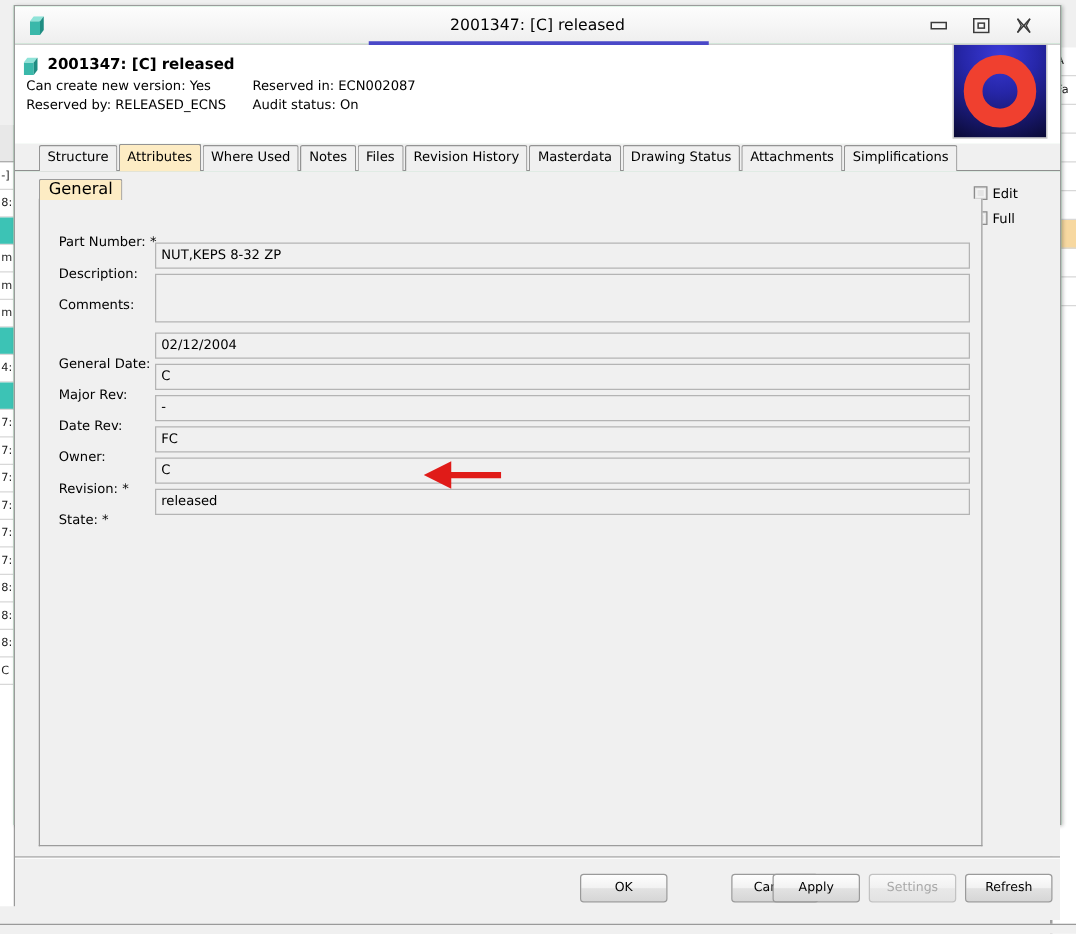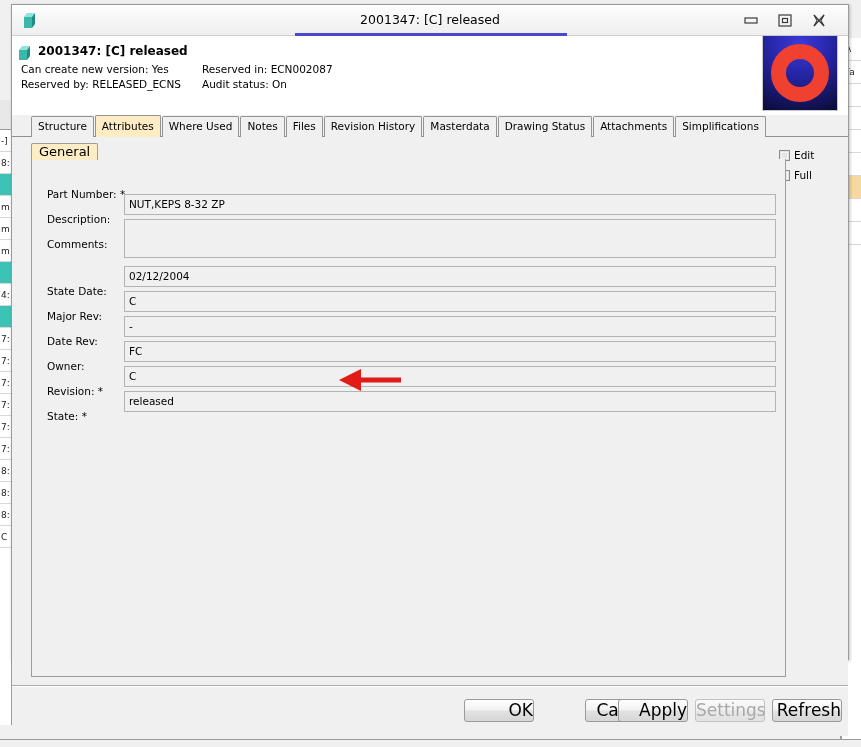--- a/index.html
+++ b/index.html
@@ -262,22 +262,22 @@
     background: #f0f0f0;
     border-top: 1px solid #a9a9a9;
     box-shadow: inset 0 1px 0 #ffffff;
   }
   .dlgbtn {
     position: absolute; top: 13px;
     width: 70px; height: 23px;
     background: linear-gradient(to bottom, #fefefe 0%, #f2f2f2 48%, #e2e2e2 52%, #d6d6d6 100%);
     border: 1px solid #9a9a9a;
     border-radius: 3px;
-    font-size: 17px; color: #000;
-    text-align: right; line-height: 21px;
+    font-size: 10px; color: #000;
+    text-align: center; line-height: 21px;
     cursor: default;
     font-family: "DejaVu Sans", "Liberation Sans", sans-serif;
   }
   .dlgbtn.disabled { color: #a8a8a8; border-color: #c2c2c2;
     background: linear-gradient(to bottom, #fafafa 0%, #f1f1f1 48%, #e8e8e8 52%, #e2e2e2 100%); }
   #btn-ok       { left: 452px; }
   #btn-cancel   { left: 529px; margin-left: 44px; }
   #btn-apply    { left: 606px; }
   #btn-settings { left: 683px; }
   #btn-refresh  { left: 760px; }
@@ -397,21 +397,21 @@
           </div>
           <div class="frow">
             <div class="flbl">Description:</div>
             <div class="fval">NUT,KEPS 8-32 ZP</div>
           </div>
           <div class="frow tall">
             <div class="flbl">Comments:</div>
             <div class="fval"></div>
           </div>
           <div class="frow">
-            <div class="flbl">State Date:</div>
+            <div class="flbl">General Date:</div>
             <div class="fval">02/12/2004</div>
           </div>
           <div class="frow">
             <div class="flbl">Major Rev:</div>
             <div class="fval">C</div>
           </div>
           <div class="frow">
             <div class="flbl">Date Rev:</div>
             <div class="fval">-</div>
           </div>

